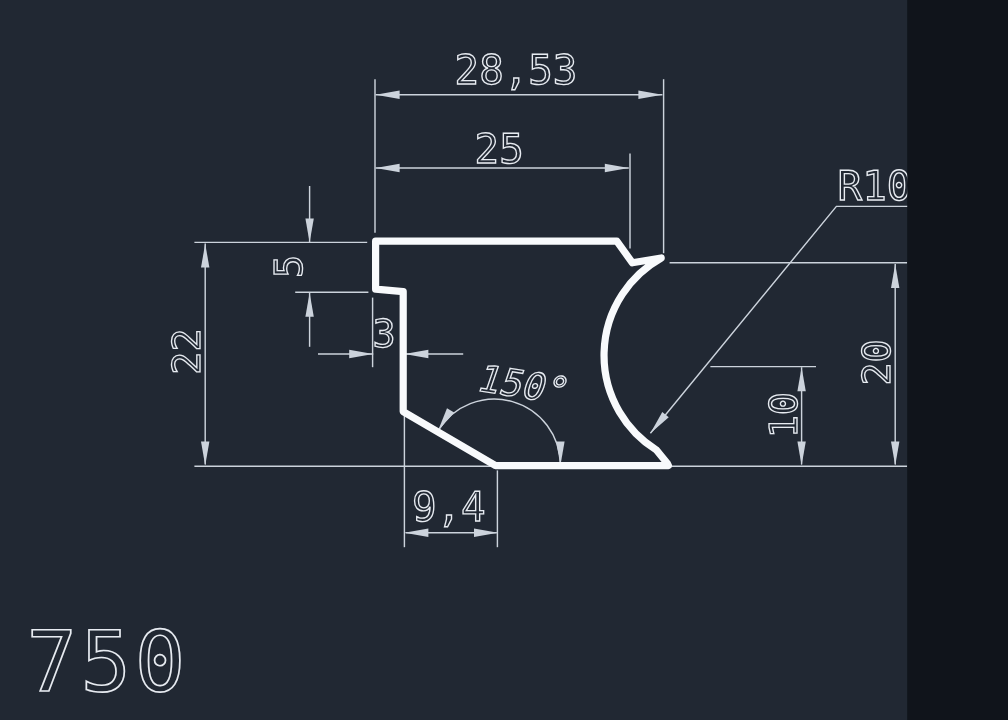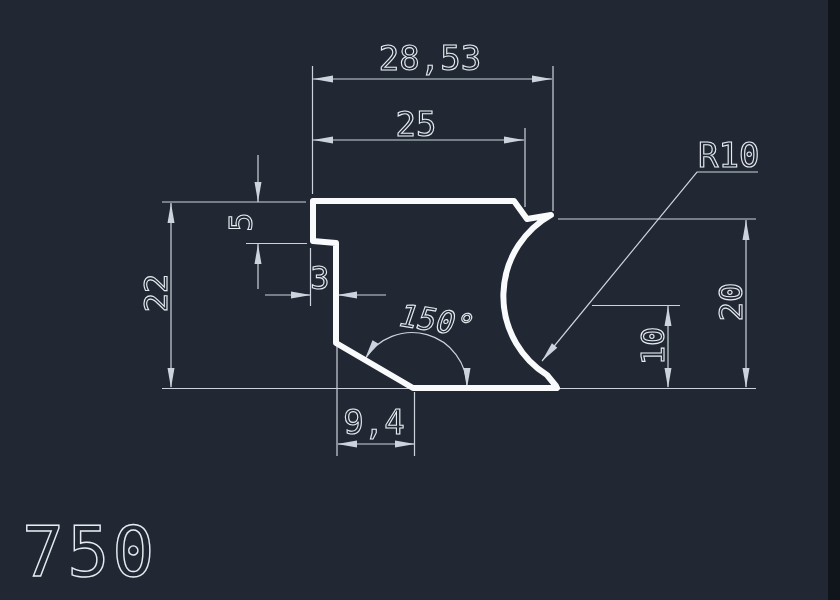--- a/index.html
+++ b/index.html
@@ -2,21 +2,21 @@
 <html><head>
 <meta charset="utf-8">
 <style>
   html, body {
     margin: 0;
     padding: 0;
     background: #10141b;
   }
   #stage {
     position: relative;
-    width: 828px;
+    width: 756px;
     height: 600px;
     overflow: hidden;
   }
   svg {
     display: block;
   }
   svg text {
     font-family: "DejaVu Sans Mono", "Liberation Mono", monospace;
   }
 </style>

